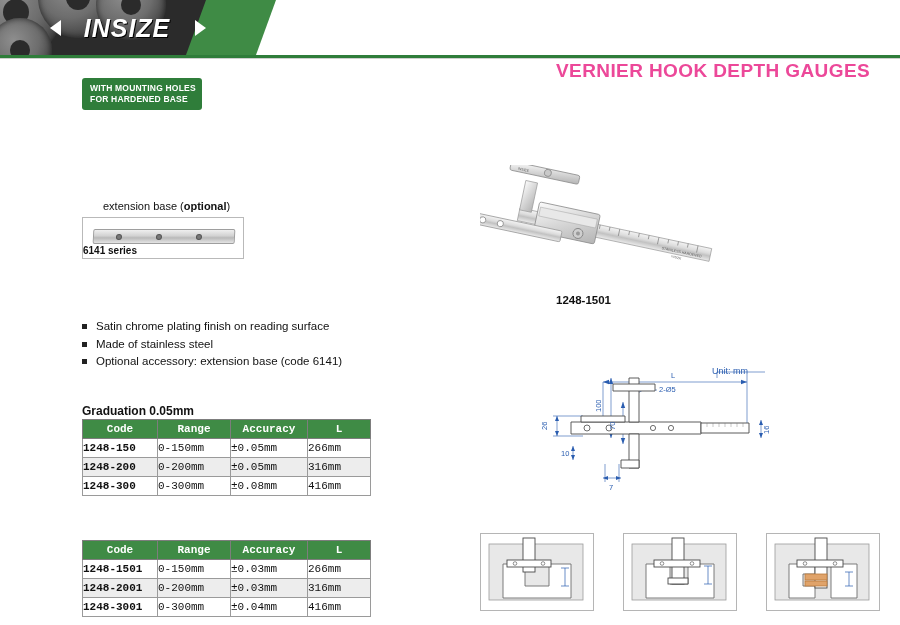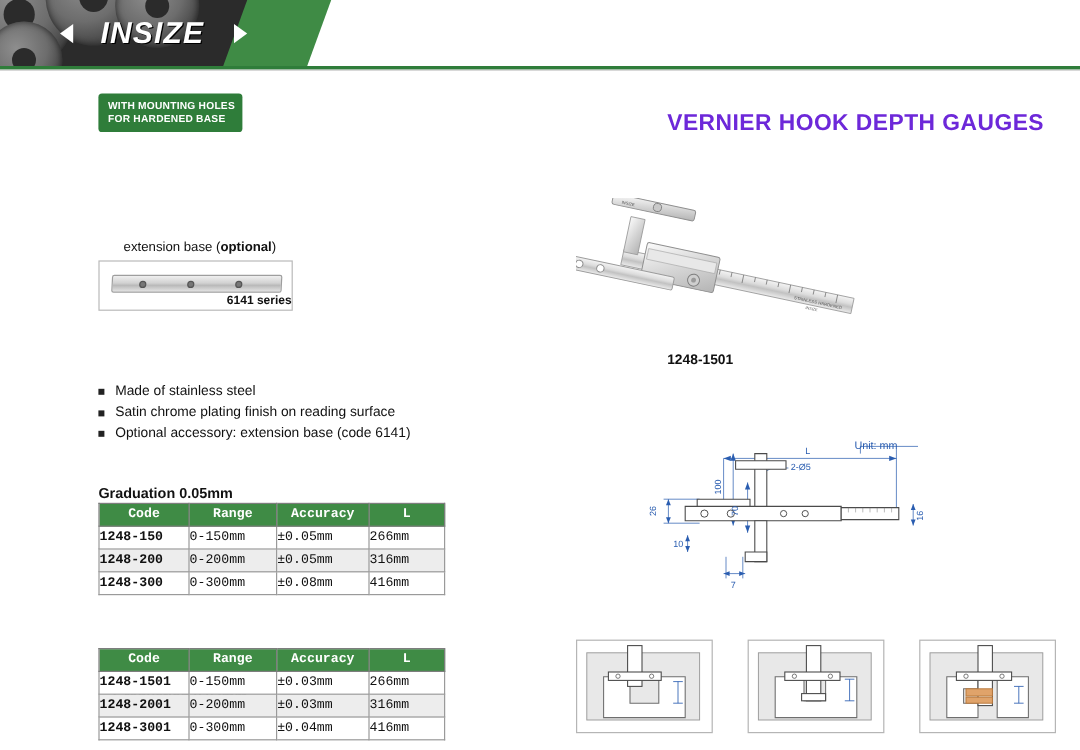--- a/index.html
+++ b/index.html
@@ -65,22 +65,22 @@
   .badge{
     position:absolute;left:82px;top:78px;width:120px;height:32px;
     background:#2f7d3a;border-radius:3px;
     color:#fff;font-size:8.5px;font-weight:bold;line-height:11px;
     display:flex;flex-direction:column;justify-content:center;
     padding-left:8px;box-sizing:border-box;letter-spacing:.2px;
   }
 
   
   .page-title{
-    position:absolute;left:556px;top:92px;
-    font-size:19px;font-weight:bold;letter-spacing:.4px;color:#6d28d9;
+    position:absolute;left:556px;top:60px;
+    font-size:19px;font-weight:bold;letter-spacing:.4px;color:#ec4899;
   }
 
   
   .ext-caption{
     position:absolute;left:103px;top:200px;font-size:11px;color:#111;
   }
   .ext-box{
     position:absolute;left:82px;top:217px;width:160px;height:40px;
     border:1px solid #b9b9b9;background:#fff;
   }
@@ -88,21 +88,21 @@
     position:absolute;left:10px;top:11px;width:140px;height:13px;
     background:linear-gradient(180deg,#efefef 0%,#d2d2d2 45%,#b9b9b9 60%,#e4e4e4 100%);
     border:1px solid #9e9e9e;border-radius:2px;
     transform:skewX(-3deg);
   }
   .ext-bar .dot{
     position:absolute;top:4px;width:4px;height:4px;border-radius:50%;
     background:#777;border:1px solid #555;
   }
   .ext-series{
-    position:absolute;left:0;right:0;bottom:2px;text-align:right;
+    position:absolute;left:0;right:0;bottom:2px;text-align:left;
     font-size:10px;font-weight:bold;color:#111;
   }
 
   
   .bullets{
     position:absolute;left:82px;top:318px;width:330px;
     font-size:11.5px;line-height:17.5px;color:#111;
   }
   .bullets .row{position:relative;padding-left:14px;}
   .bullets .sq{
@@ -202,22 +202,22 @@
 <div class="ext-box">
   <div class="ext-bar">
     <div class="dot" style="left:22px;"></div>
     <div class="dot" style="left:62px;"></div>
     <div class="dot" style="left:102px;"></div>
   </div>
   <div class="ext-series">6141 series</div>
 </div>
 
 <div class="bullets">
+  <div class="row"><span class="sq"></span><span>Satin chrome plating finish on reading surface</span></div>
   <div class="row"><span class="sq"></span><span>Made of stainless steel</span></div>
-  <div class="row"><span class="sq"></span><span>Satin chrome plating finish on reading surface</span></div>
   <div class="row"><span class="sq"></span><span>Optional accessory: extension base (code 6141)</span></div>
 </div>
 
 <div class="tbl-title" style="left:82px;top:404px;">Graduation 0.05mm</div>
 <table class="tbl" style="left:82px;top:419px;">
   <thead>
     <tr>
       <th class="c-code">Code</th>
       <th class="c-range">Range</th>
       <th class="c-acc">Accuracy</th>

